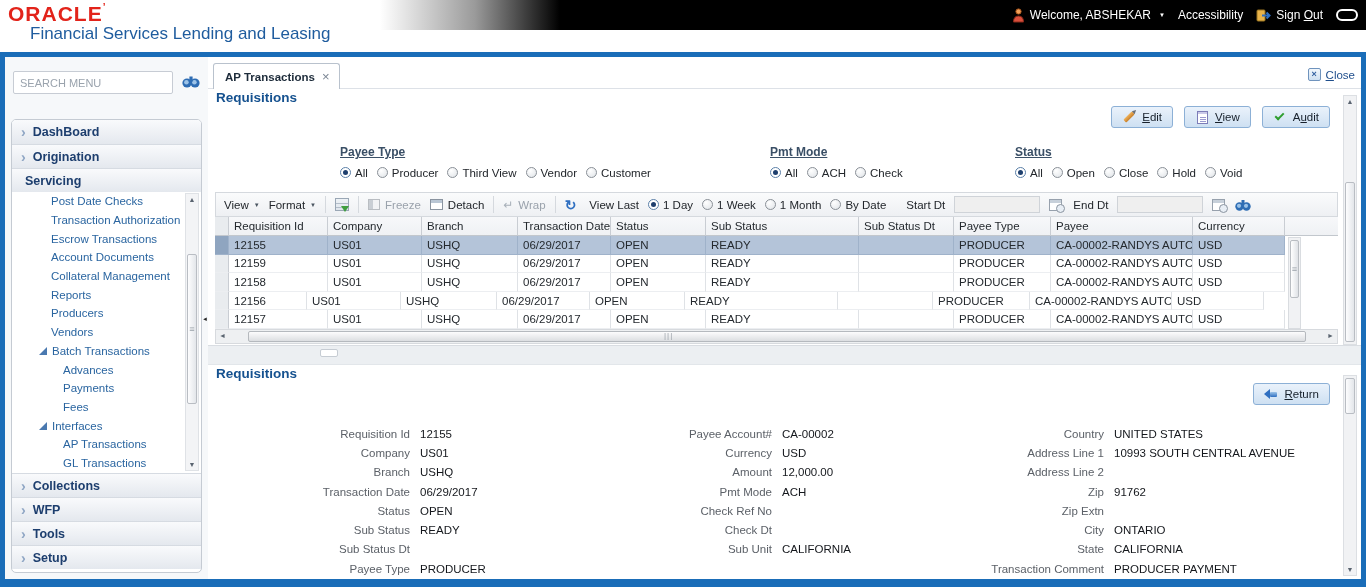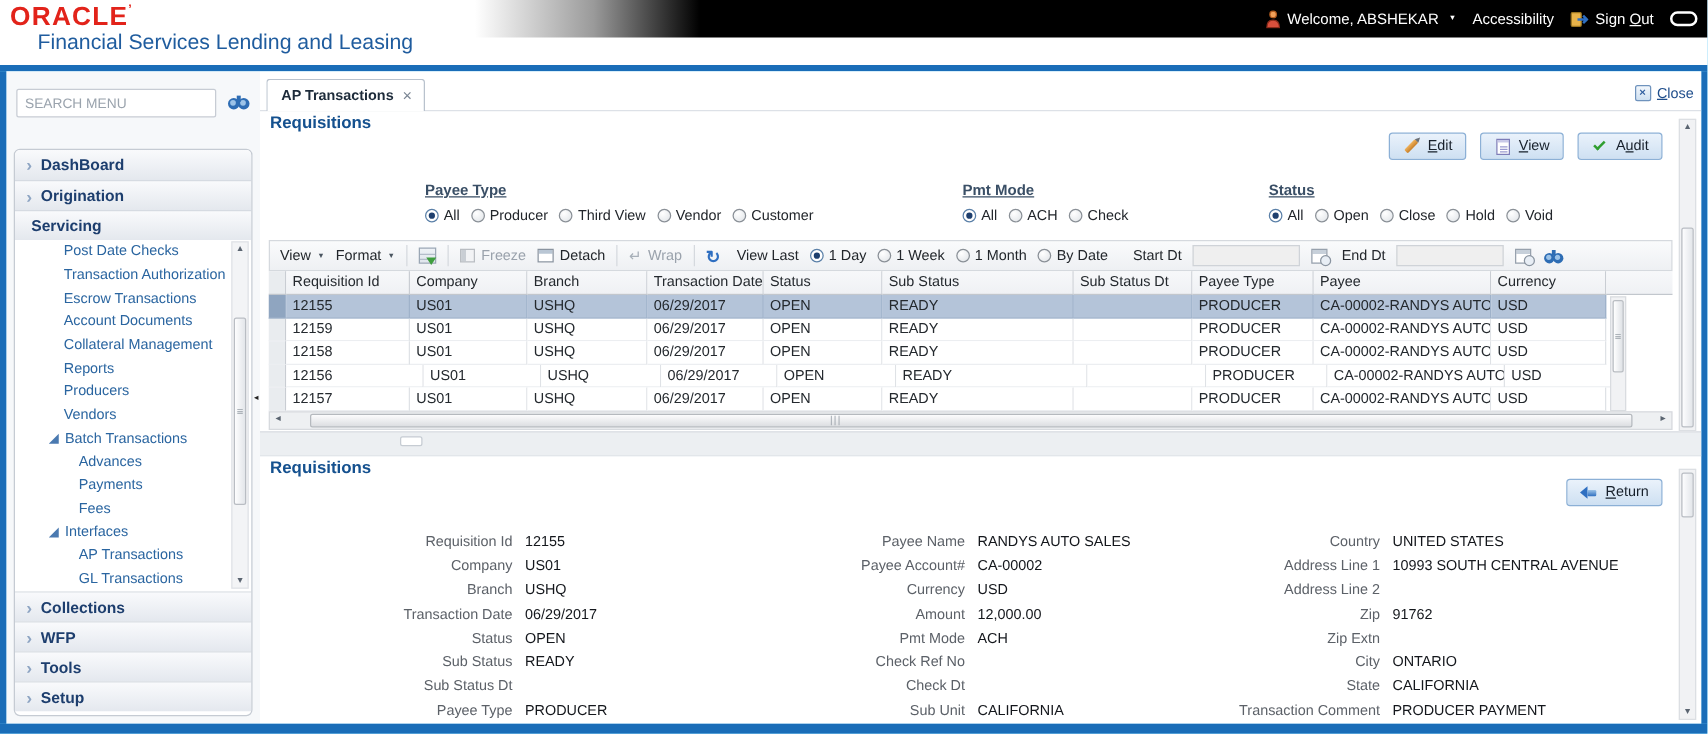--- a/index.html
+++ b/index.html
@@ -1,19 +1,19 @@
 <!DOCTYPE html>
 <html><head>
 <meta charset="utf-8">
 <style>
   *{box-sizing:border-box;margin:0;padding:0}
   html,body{width:1366px;height:587px;overflow:hidden;background:#fff;
     font-family:"Liberation Sans",sans-serif;font-size:11.5px;color:#24292e}
   u{text-decoration:underline}
-  .page{position:absolute;left:0;top:0;width:1366px;height:587px;background:#7dd3fc;overflow:hidden}
+  .page{position:absolute;left:0;top:0;width:1366px;height:587px;background:#f0abfc;overflow:hidden}
 
   
   .masthead{position:absolute;left:0;top:0;width:1366px;height:52px;background:#fff}
   .mast-black{position:absolute;left:380px;top:0;width:986px;height:30px;
     background:linear-gradient(to right,#ffffff 0px,#9a9a9a 95px,#000000 180px,#000000 100%)}
   .brand{position:absolute;left:8px;top:2px;font-size:21px;font-weight:bold;color:#e2231a;letter-spacing:1px}
   .brand .mark{font-size:10px;vertical-align:top}
   .subtitle{position:absolute;left:30px;top:24px;font-size:17px;color:#1f5c9e}
   .userbar{position:absolute;right:8px;top:0;height:30px;display:flex;align-items:center;gap:13px;color:#fff;font-size:12px}
   .userbar .item{display:flex;align-items:center;gap:5px;cursor:pointer}
@@ -510,21 +510,21 @@
           <div class="cell" style="width: 93px;">06/29/2017</div>
           <div class="cell" style="width: 95px;">OPEN</div>
           <div class="cell" style="width: 153px;">READY</div>
           <div class="cell" style="width: 95px;"></div>
           <div class="cell" style="width: 97px;">PRODUCER</div>
           <div class="cell" style="width: 142px;">CA-00002-RANDYS AUTO SA...</div>
           <div class="cell" style="width: 92px;">USD</div>
         </div>
         <div class="trow">
           <div class="cell gut" style="width: 14px;"></div>
-          <div class="cell" style="width: 110px;">12156</div>
+          <div class="cell" style="width: 78px;">12156</div>
           <div class="cell" style="width: 94px;">US01</div>
           <div class="cell" style="width: 96px;">USHQ</div>
           <div class="cell" style="width: 93px;">06/29/2017</div>
           <div class="cell" style="width: 95px;">OPEN</div>
           <div class="cell" style="width: 153px;">READY</div>
           <div class="cell" style="width: 95px;"></div>
           <div class="cell" style="width: 97px;">PRODUCER</div>
           <div class="cell" style="width: 142px;">CA-00002-RANDYS AUTO SA...</div>
           <div class="cell" style="width: 92px;">USD</div>
         </div>
@@ -596,24 +596,20 @@
             <span class="dlabel">Sub Status Dt</span>
             <span class="dvalue"></span>
           </div>
           <div class="drow">
             <span class="dlabel">Payee Type</span>
             <span class="dvalue">PRODUCER</span>
           </div>
         </div>
       <div class="dcol dcol2">
           <div class="drow">
-            <span class="dlabel">Payee Name</span>
-            <span class="dvalue">RANDYS AUTO SALES</span>
-          </div>
-          <div class="drow">
             <span class="dlabel">Payee Account#</span>
             <span class="dvalue">CA-00002</span>
           </div>
           <div class="drow">
             <span class="dlabel">Currency</span>
             <span class="dvalue">USD</span>
           </div>
           <div class="drow">
             <span class="dlabel">Amount</span>
             <span class="dvalue">12,000.00</span>

